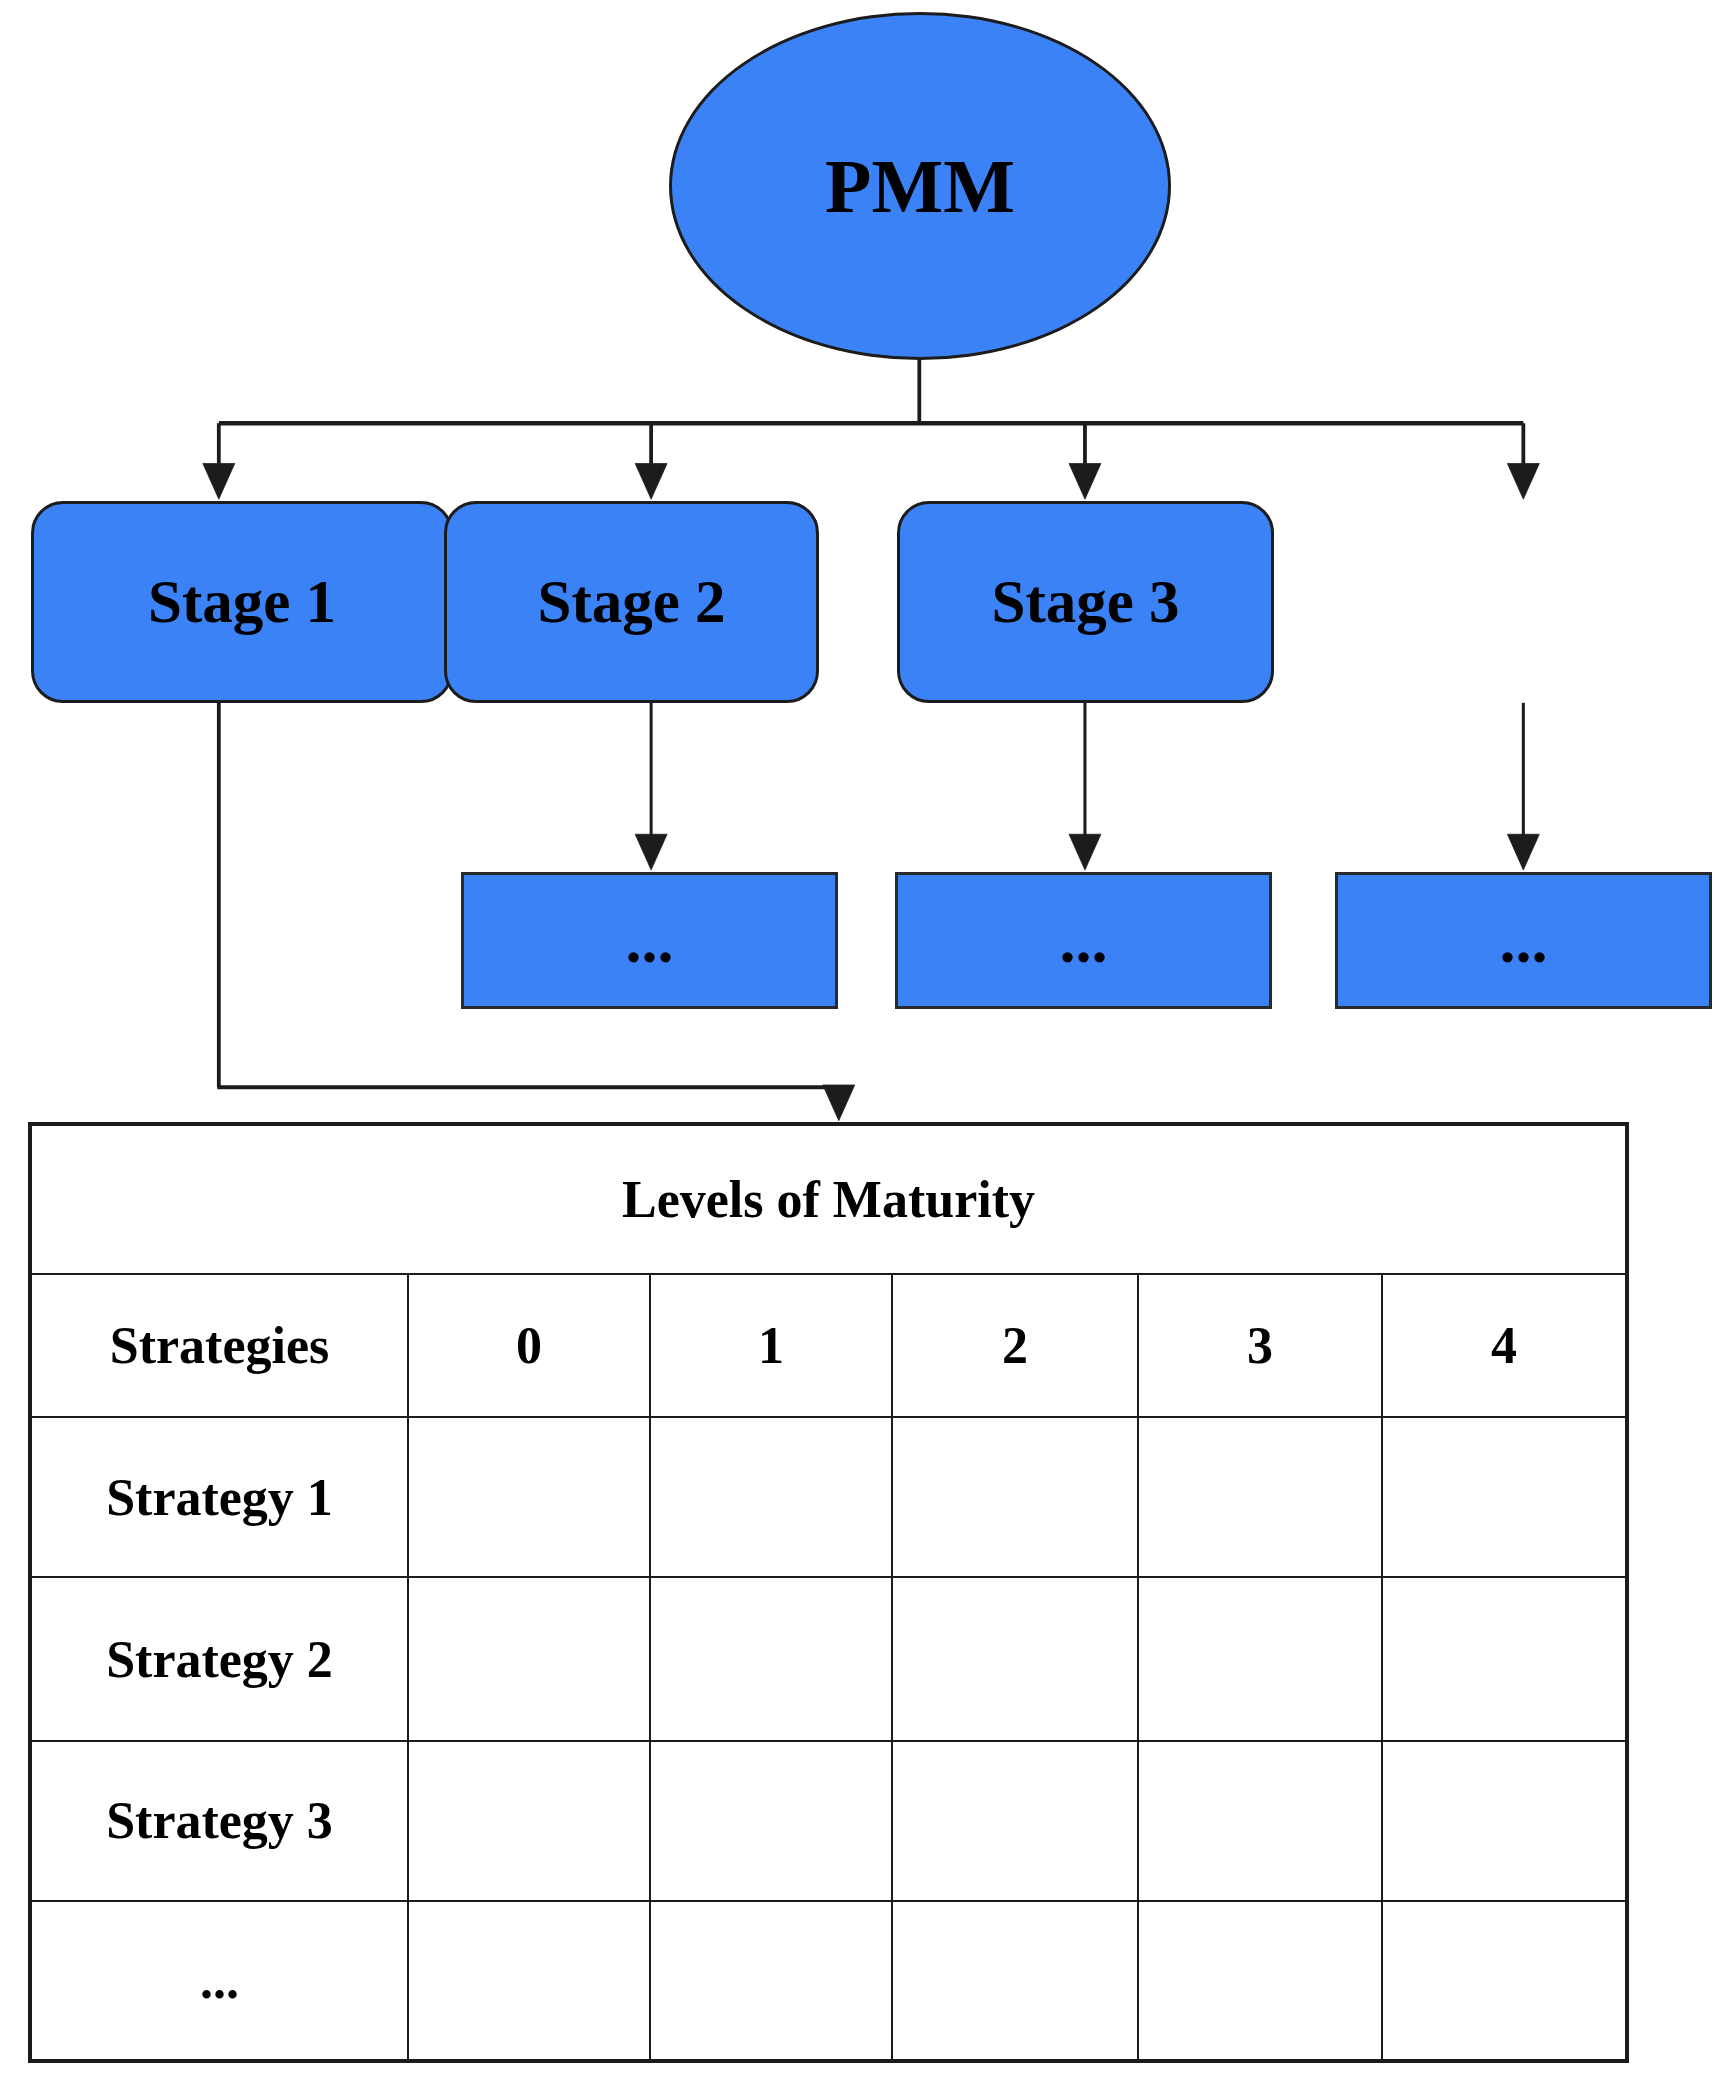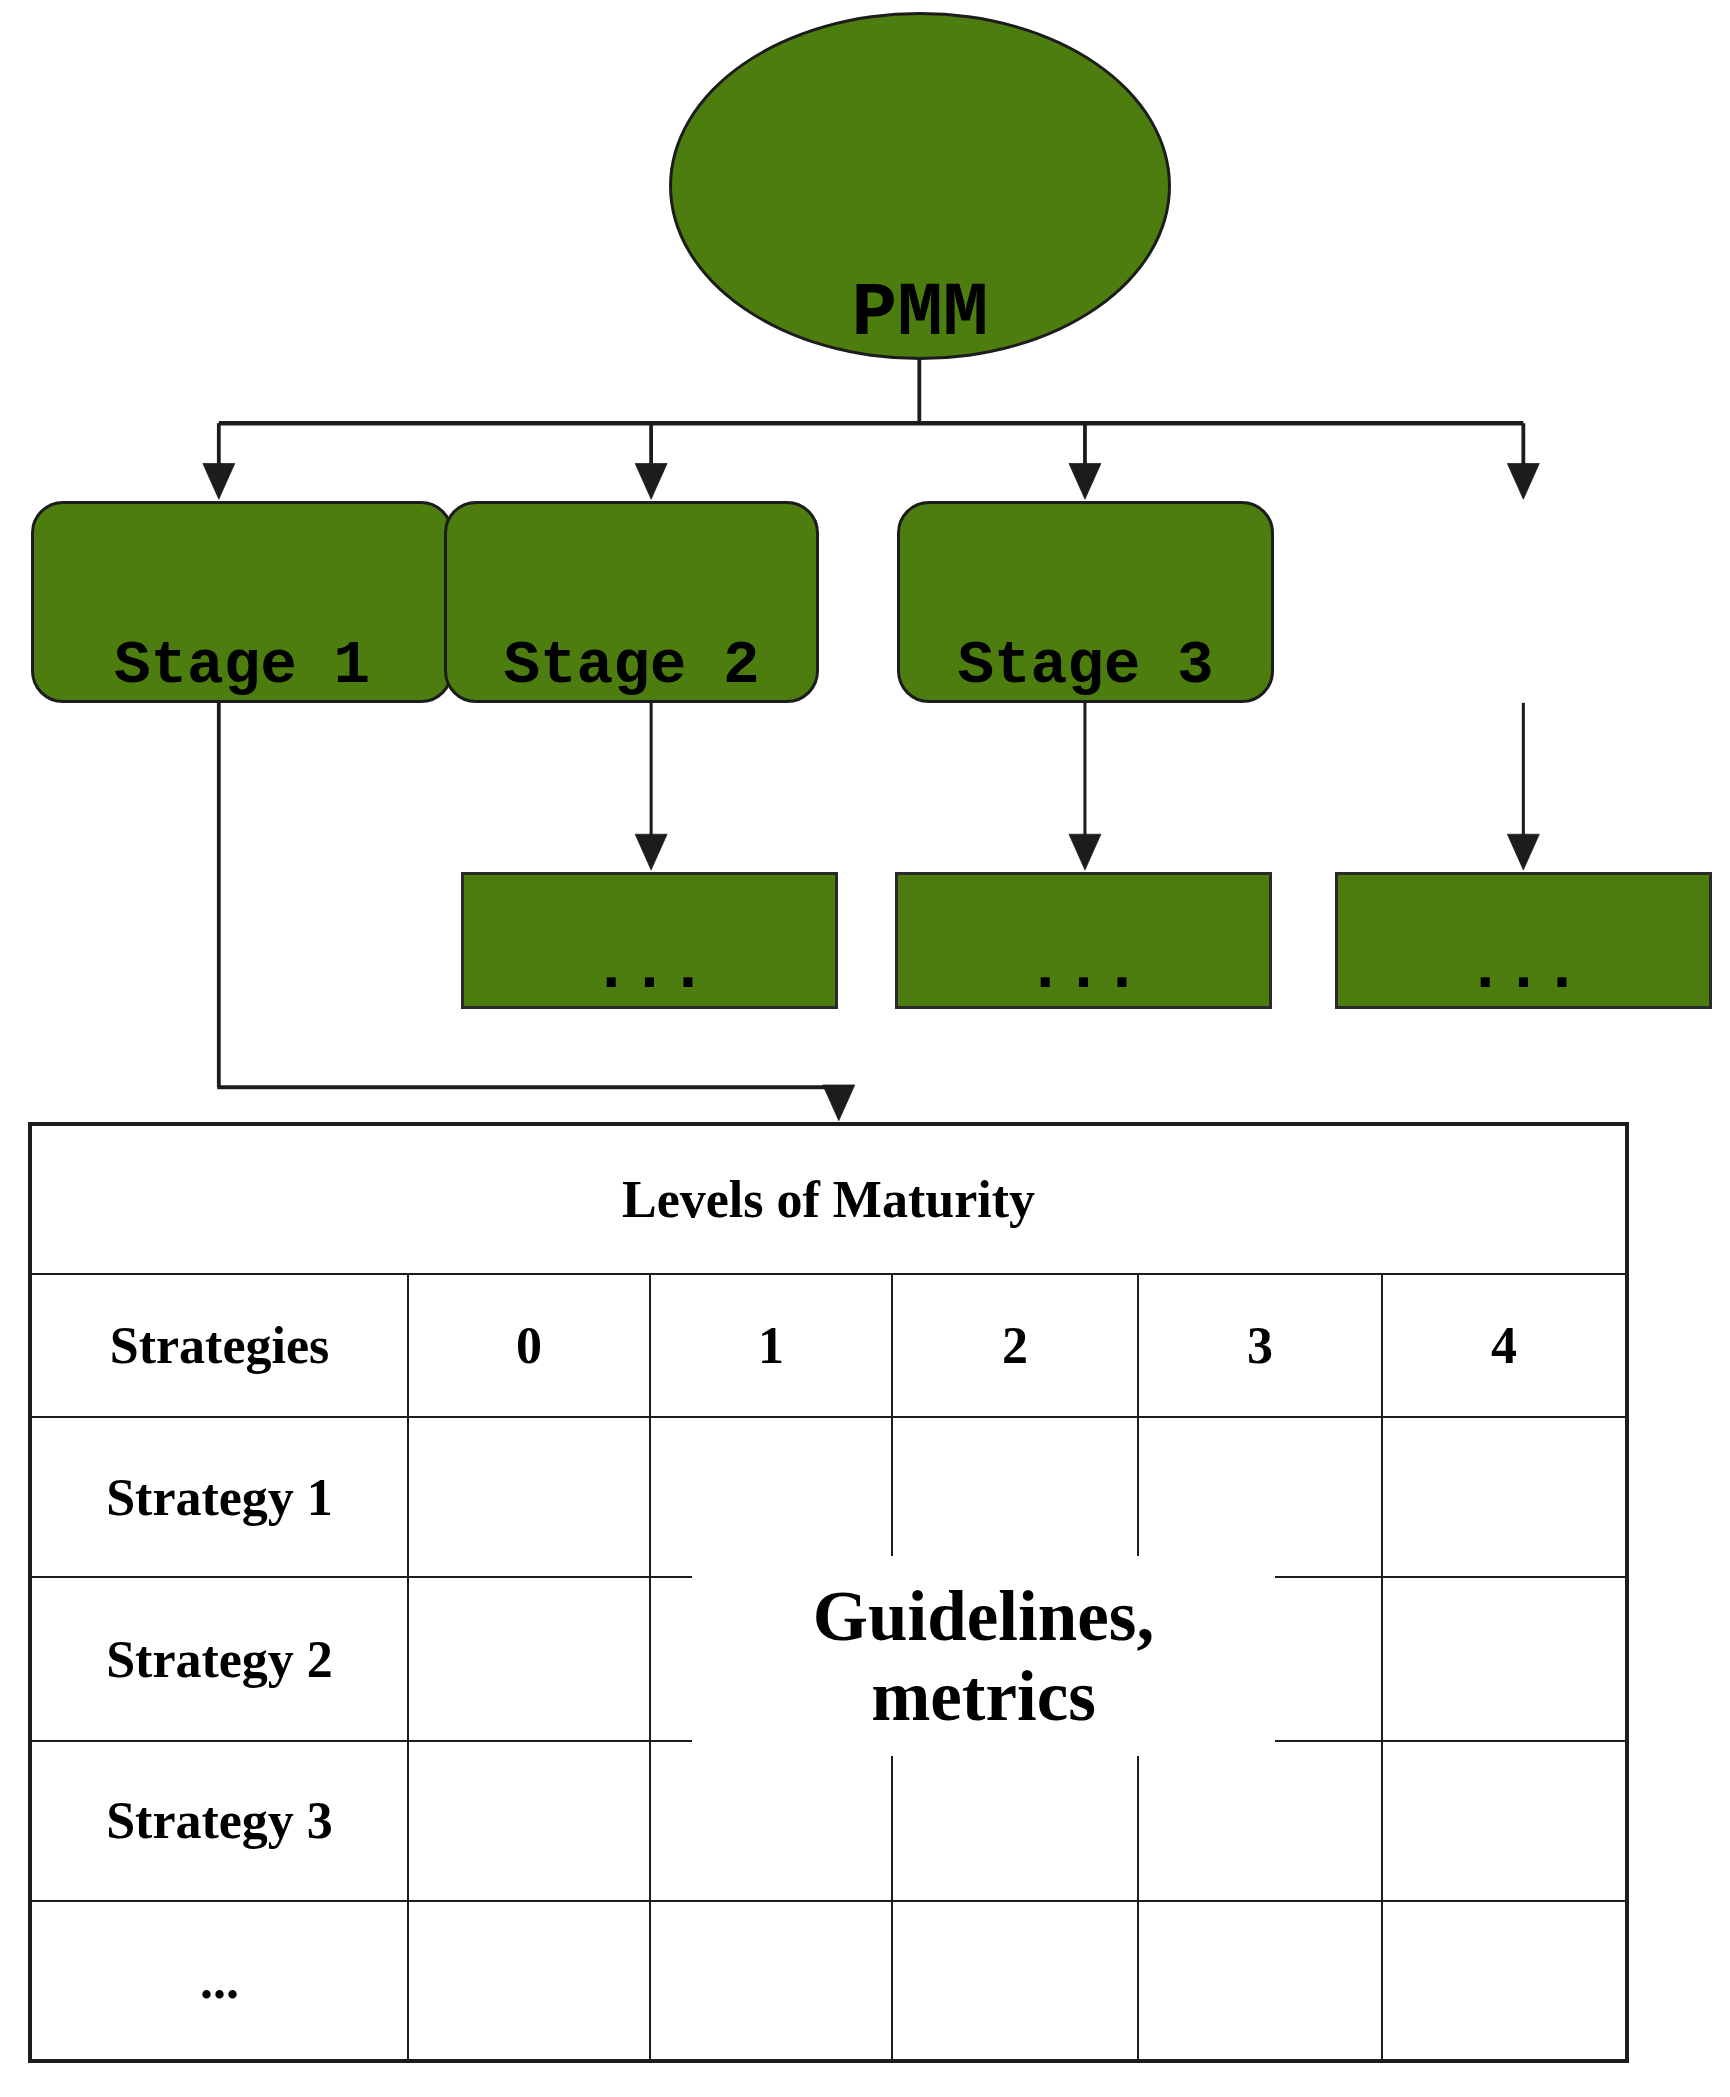--- a/index.html
+++ b/index.html
@@ -18,25 +18,24 @@
     overflow: hidden;
   }
   .connectors {
     position: absolute;
     left: 0; top: 0;
     width: 1730px; height: 2097px;
   }
   .node {
     position: absolute;
     display: flex;
-    align-items: flex-end;
+    align-items: center;
     justify-content: center;
-    background: #4d7c0f;
+    background: #3b82f6;
     box-sizing: border-box;
-    font-family: Liberation Mono, monospace;
   }
   .ellipse {
     left: 669px; top: 12px;
     width: 502px; height: 348px;
     border: 3px solid #1c1c1c;
     border-radius: 50%;
     font-size: 76px;
   }
   .stage {
     top: 501px;
@@ -202,19 +201,15 @@
         <td>...</td>
         <td></td>
         <td></td>
         <td></td>
         <td></td>
         <td></td>
       </tr>
     </tbody>
   </table>
 
-  <div class="overlay-note">
-    <span>Guidelines,</span>
-    <span>metrics</span>
-  </div>
 
 </div>
 
 
 </body></html>

